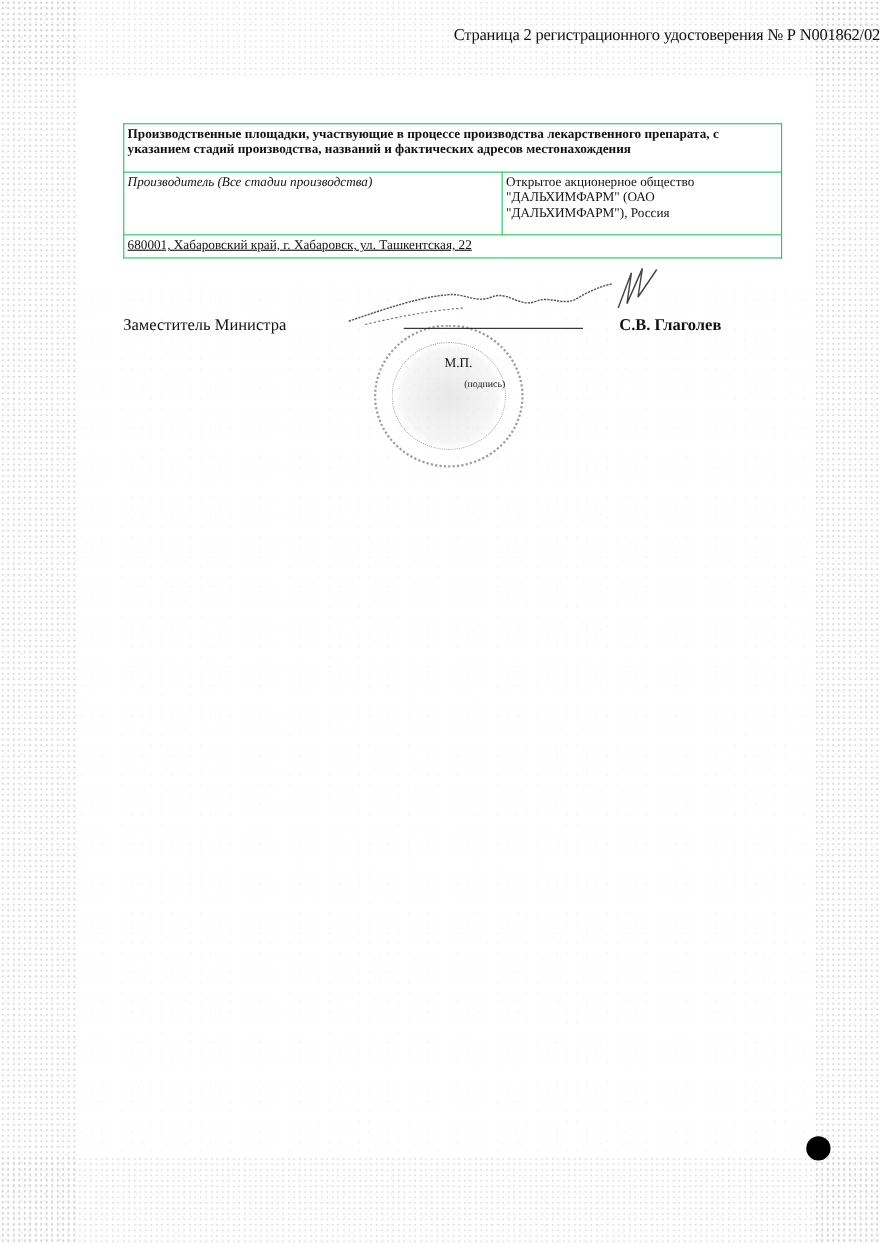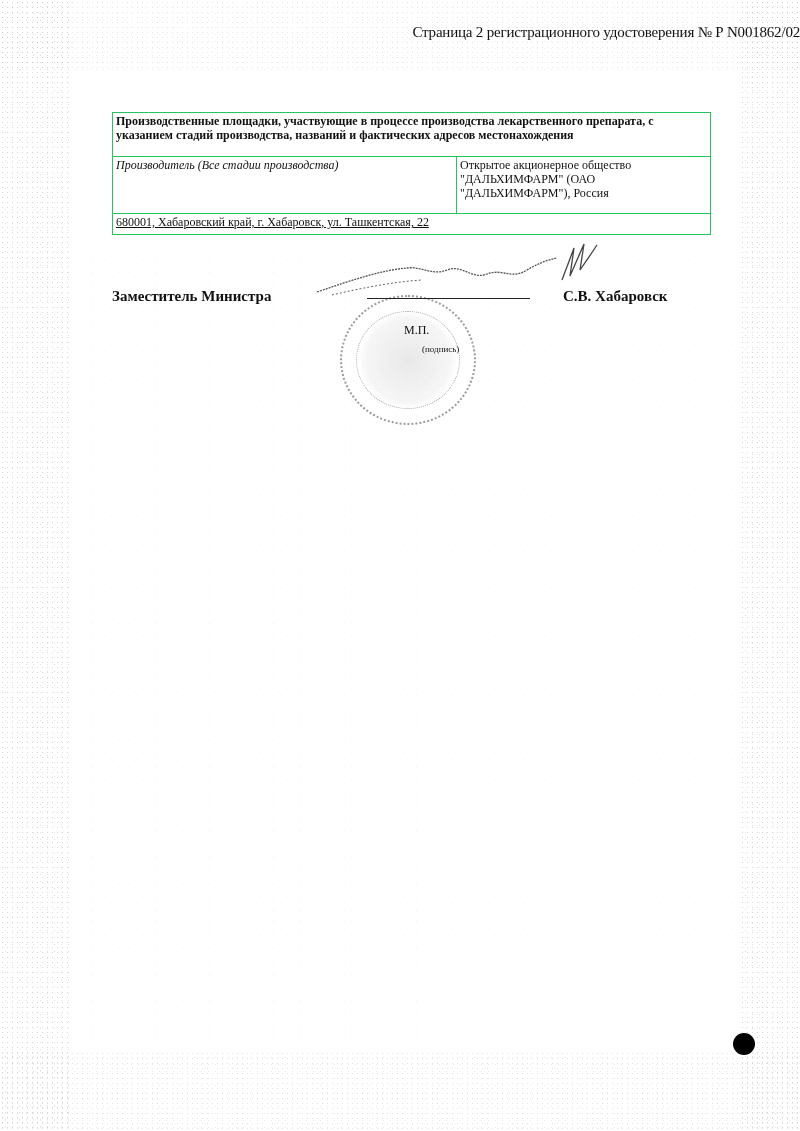--- a/index.html
+++ b/index.html
@@ -77,21 +77,21 @@
       position: absolute;
       top: 288px;
       left: 112px;
       width: 599px;
       height: 20px;
     }
     .sig-title {
       position: absolute;
       left: 0;
       top: 0;
-      font-weight: bold;
+      font-weight: normal;
       font-size: 15px;
     }
     .sig-line {
       position: absolute;
       left: 255px;
       top: 10px;
       width: 163px;
       border-top: 1px solid #222;
     }
     .sig-caption {
@@ -189,17 +189,17 @@
 <svg class="signature-scribble" viewBox="0 0 300 70">
   <path d="M5 52 C 40 40, 70 30, 95 28 C 110 26, 120 36, 135 30 C 150 24, 160 40, 175 34 C 190 28, 200 40, 215 30 C 225 24, 235 20, 245 18" fill="none" stroke="#555" stroke-width="1.3" stroke-dasharray="2 1"></path>
   <path d="M20 55 C 50 48, 80 42, 110 40" fill="none" stroke="#666" stroke-width="1" stroke-dasharray="2 2"></path>
   <path d="M250 40 L 262 8 L 258 36 L 272 4 L 268 30 Q 275 20, 285 5" fill="none" stroke="#444" stroke-width="1.3"></path>
 </svg>
 
 <div class="signature-block">
   <span class="sig-title">Заместитель Министра</span>
   <span class="sig-line"></span>
   <span class="sig-caption">(подпись)</span>
-  <span class="sig-name">С.В. Хабаровск</span>
+  <span class="sig-name">С.В. Глаголев</span>
 </div>
 <div class="stamp-label">М.П.</div>
 
 <div class="punch-hole"></div>
 
 </body></html>

